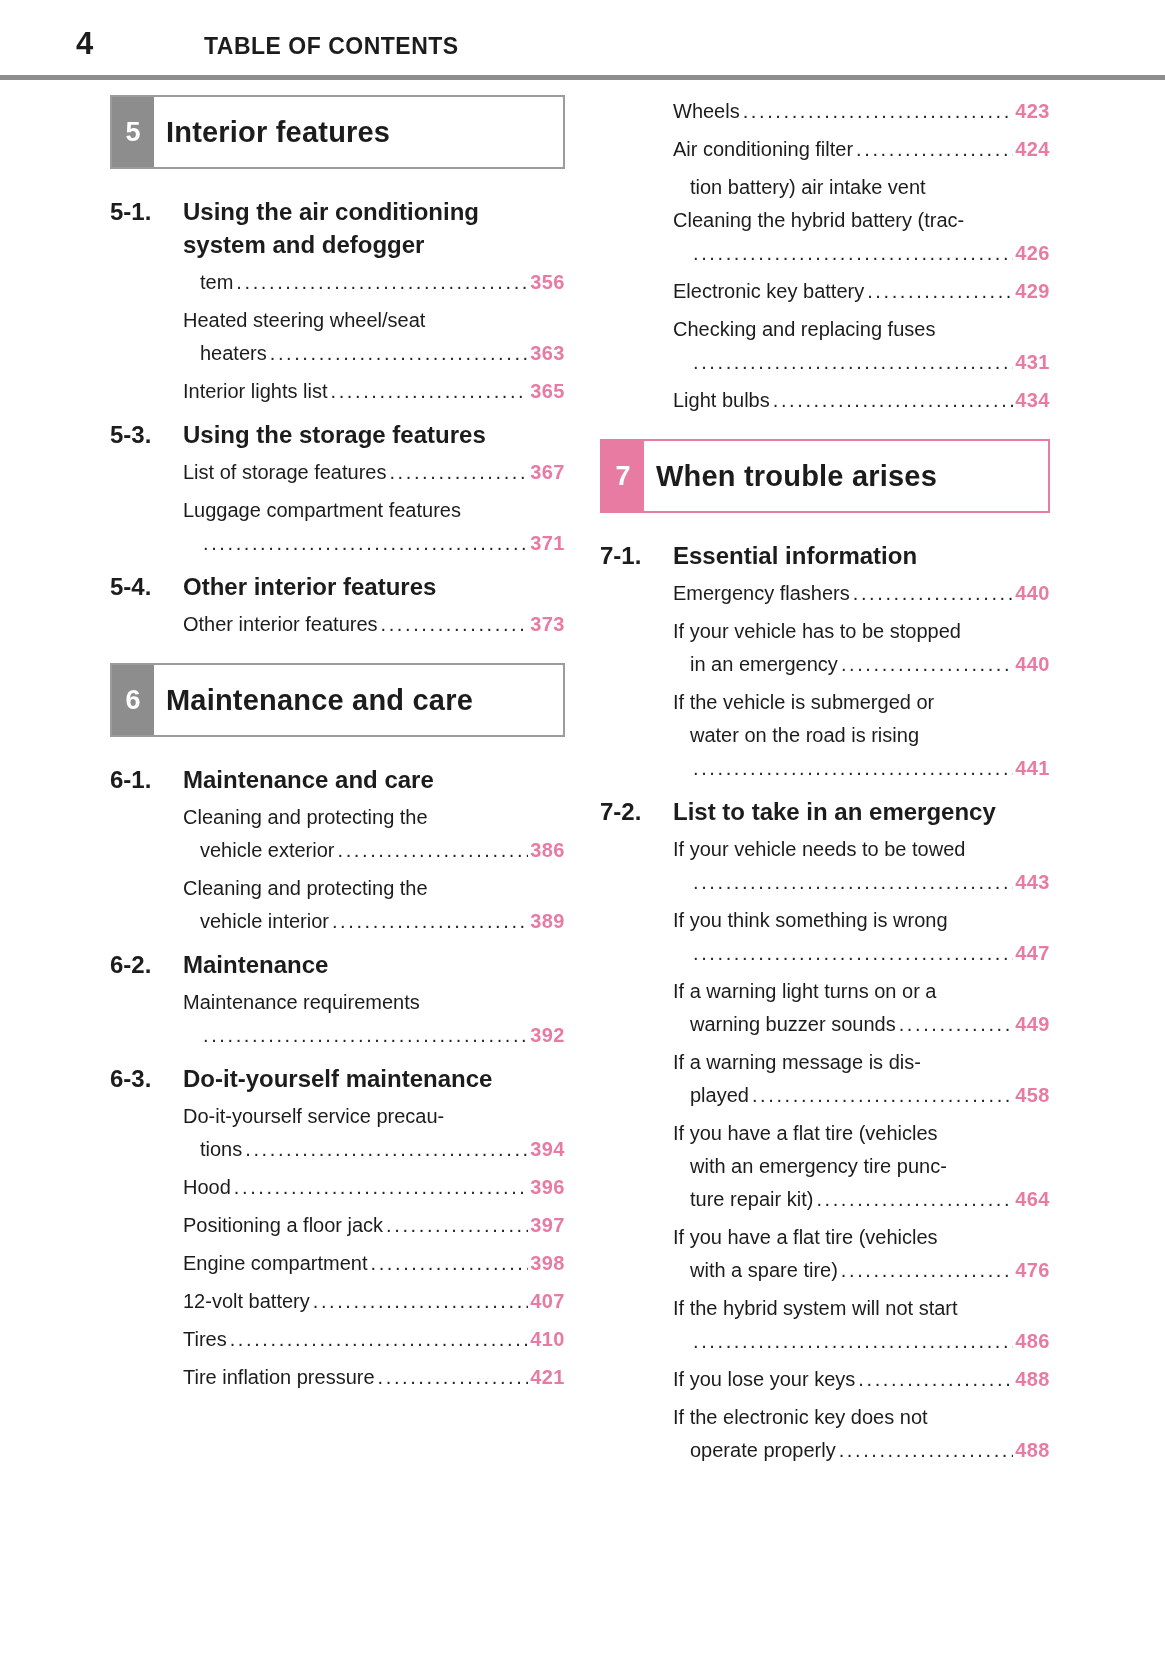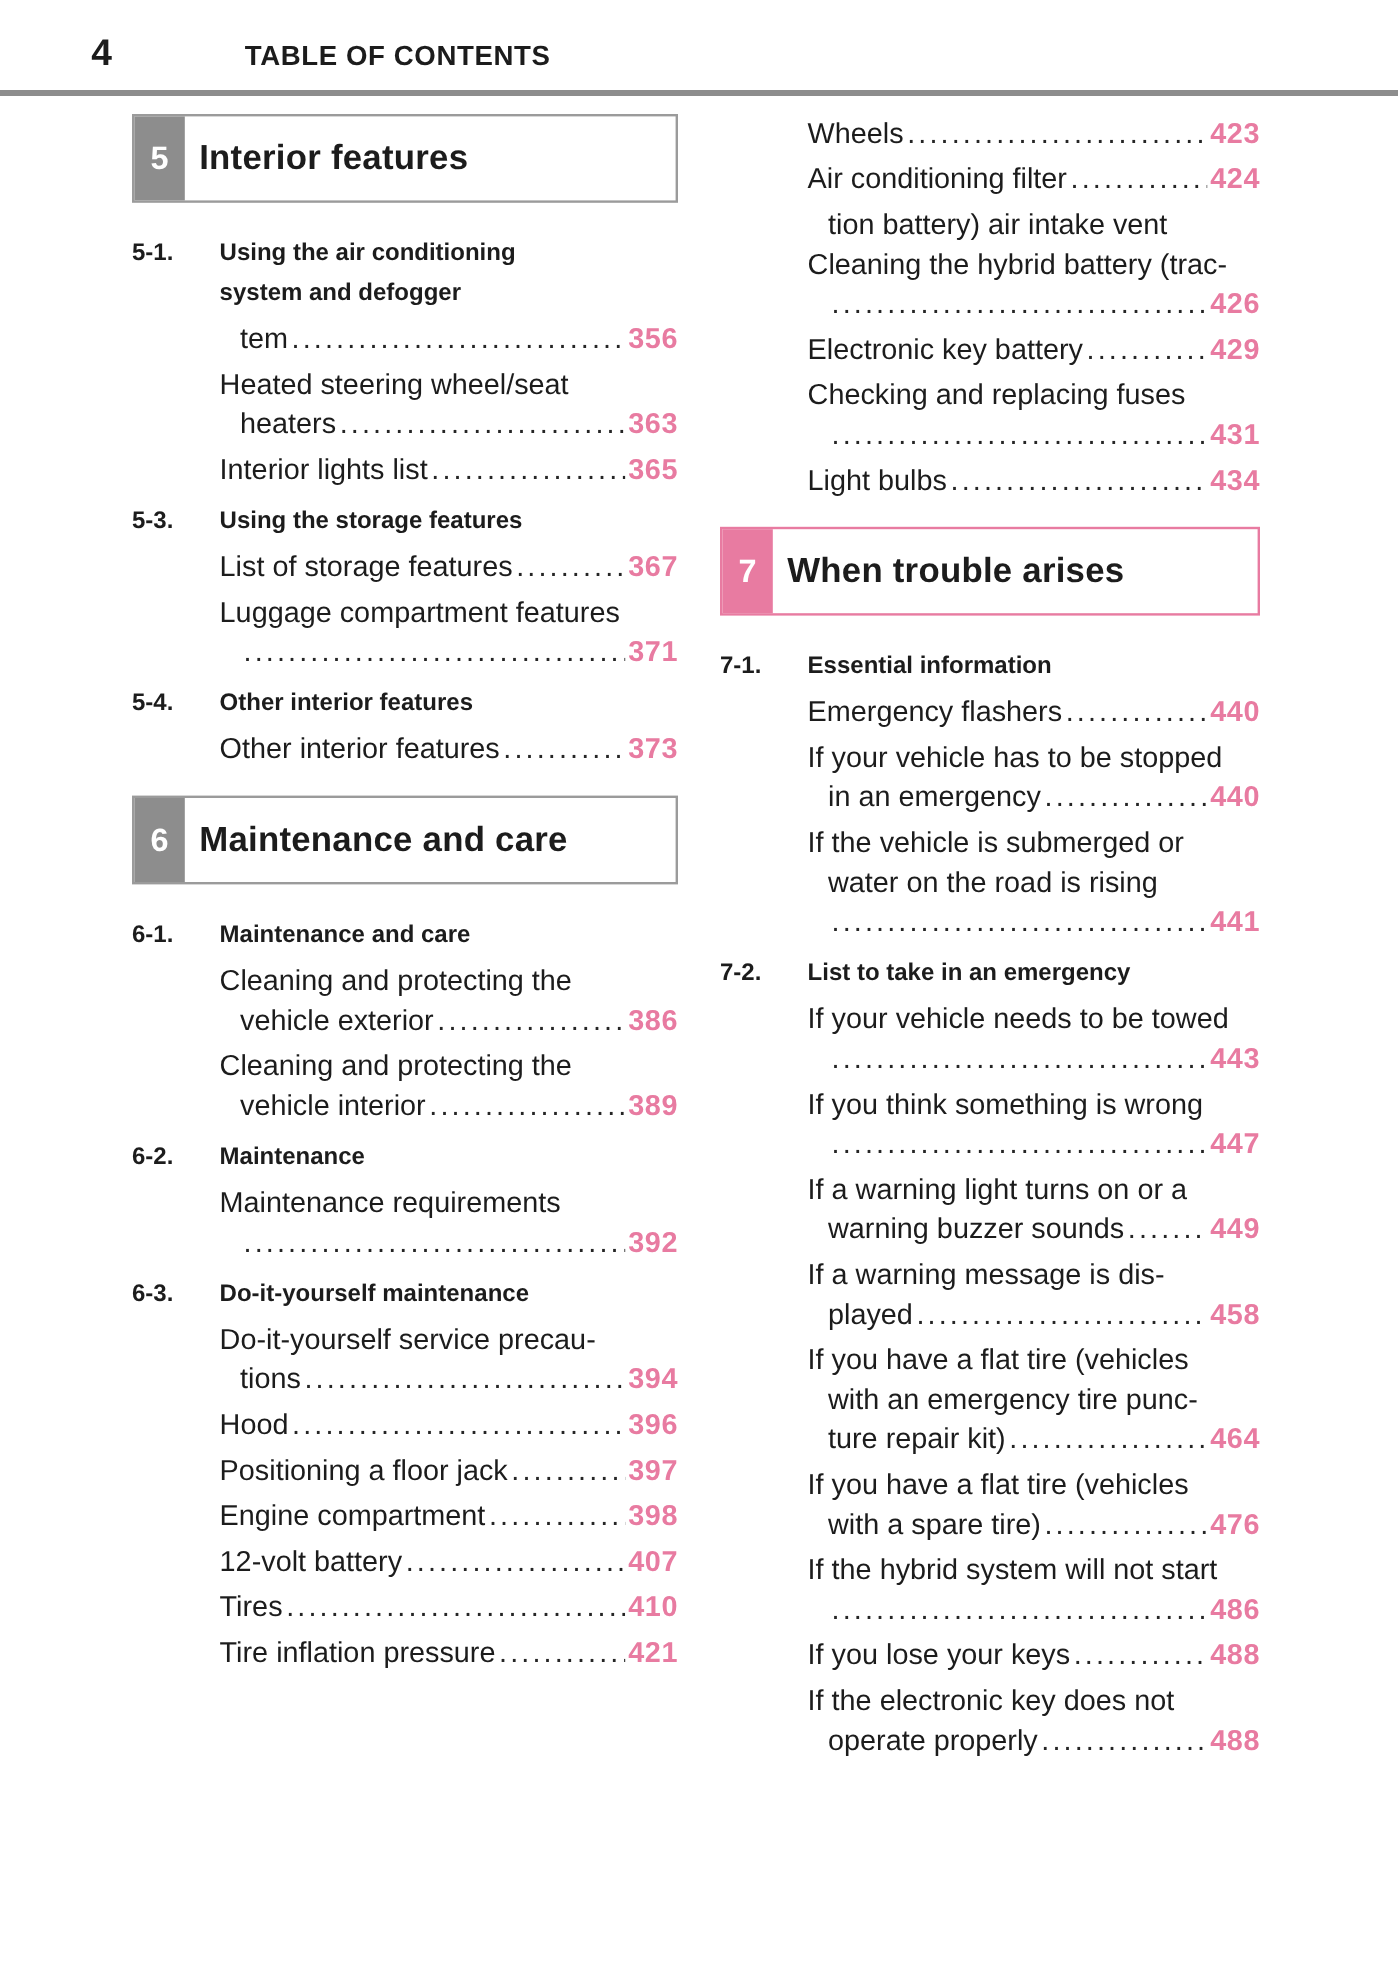--- a/index.html
+++ b/index.html
@@ -84,33 +84,33 @@
     align-items: center;
     padding-left: 12px;
     letter-spacing: 0.2px;
   }
 
   
   .section {
     display: flex;
     margin-top: 10px;
     margin-bottom: 5px;
-    font-size: 20px;
+    font-size: 24px;
     line-height: 33px;
     font-weight: bold;
   }
   .section-label {
     width: 73px;
     flex-shrink: 0;
   }
 
   
   .item {
     padding-left: 73px;
-    font-size: 24px;
+    font-size: 20px;
     line-height: 33px;
     margin-bottom: 5px;
   }
   .item .indent { margin-left: 17px; }
   .item-final {
     display: flex;
     align-items: baseline;
   }
   .item-text { white-space: nowrap; }
   .leader {

